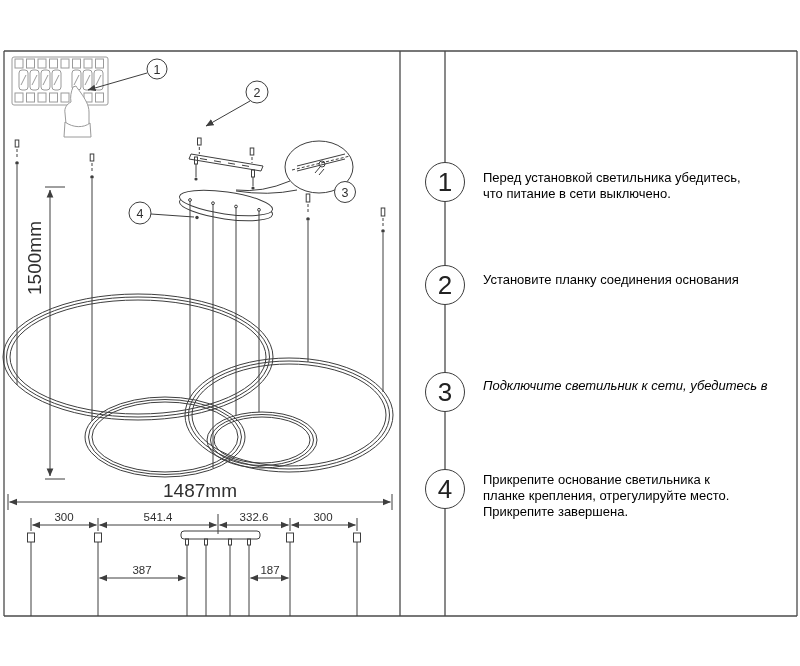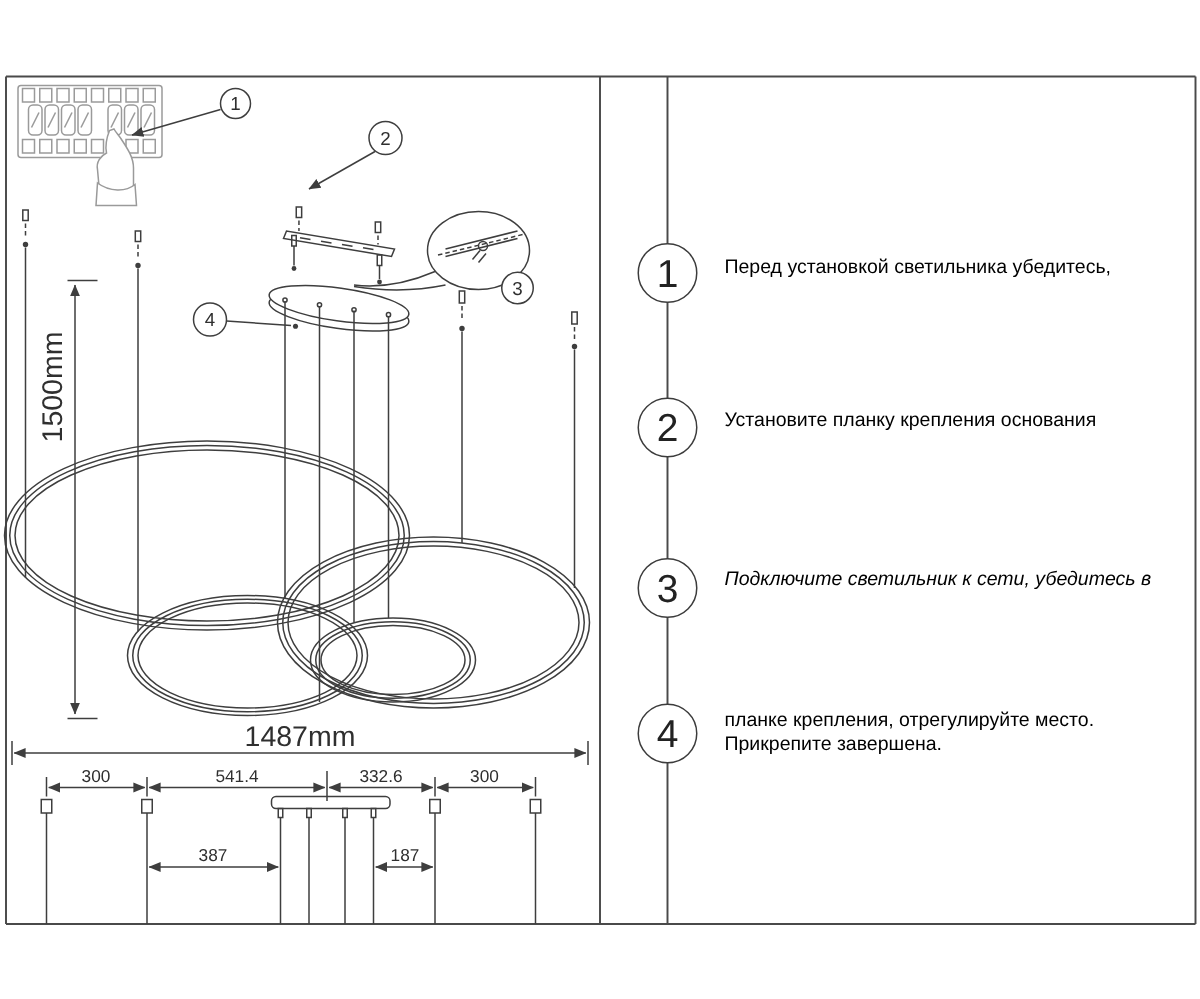--- a/index.html
+++ b/index.html
@@ -248,38 +248,40 @@
     <text class="dimS" x="270" y="574" text-anchor="middle">187</text>
   </g>
 </svg>
 
   <div>
     <div class="step-badge" style="left:425px;top:162px;">
       <span>1</span>
     </div>
     <div class="step-text" style="top:170px;">
       <div>Перед установкой светильника убедитесь,</div>
+      <div>что питание в сети выключено.</div>
     </div>
 
     <div class="step-badge" style="left:425px;top:265px;">
       <span>2</span>
     </div>
     <div class="step-text" style="top:272px;">
-      <div>Установите планку крепления основания</div>
+      <div>Установите планку соединения основания</div>
     </div>
 
     <div class="step-badge" style="left:425px;top:372px;">
       <span>3</span>
     </div>
     <div class="step-text" style="top:378px;font-style:italic;">
       <div>Подключите светильник к сети, убедитесь в</div>
     </div>
 
     <div class="step-badge" style="left:425px;top:469px;">
       <span>4</span>
     </div>
     <div class="step-text" style="top:472px;">
+      <div>Прикрепите основание светильника к</div>
       <div>планке крепления, отрегулируйте место.</div>
       <div>Прикрепите завершена.</div>
     </div>
   </div>
 
 </div>
 
 </body></html>

